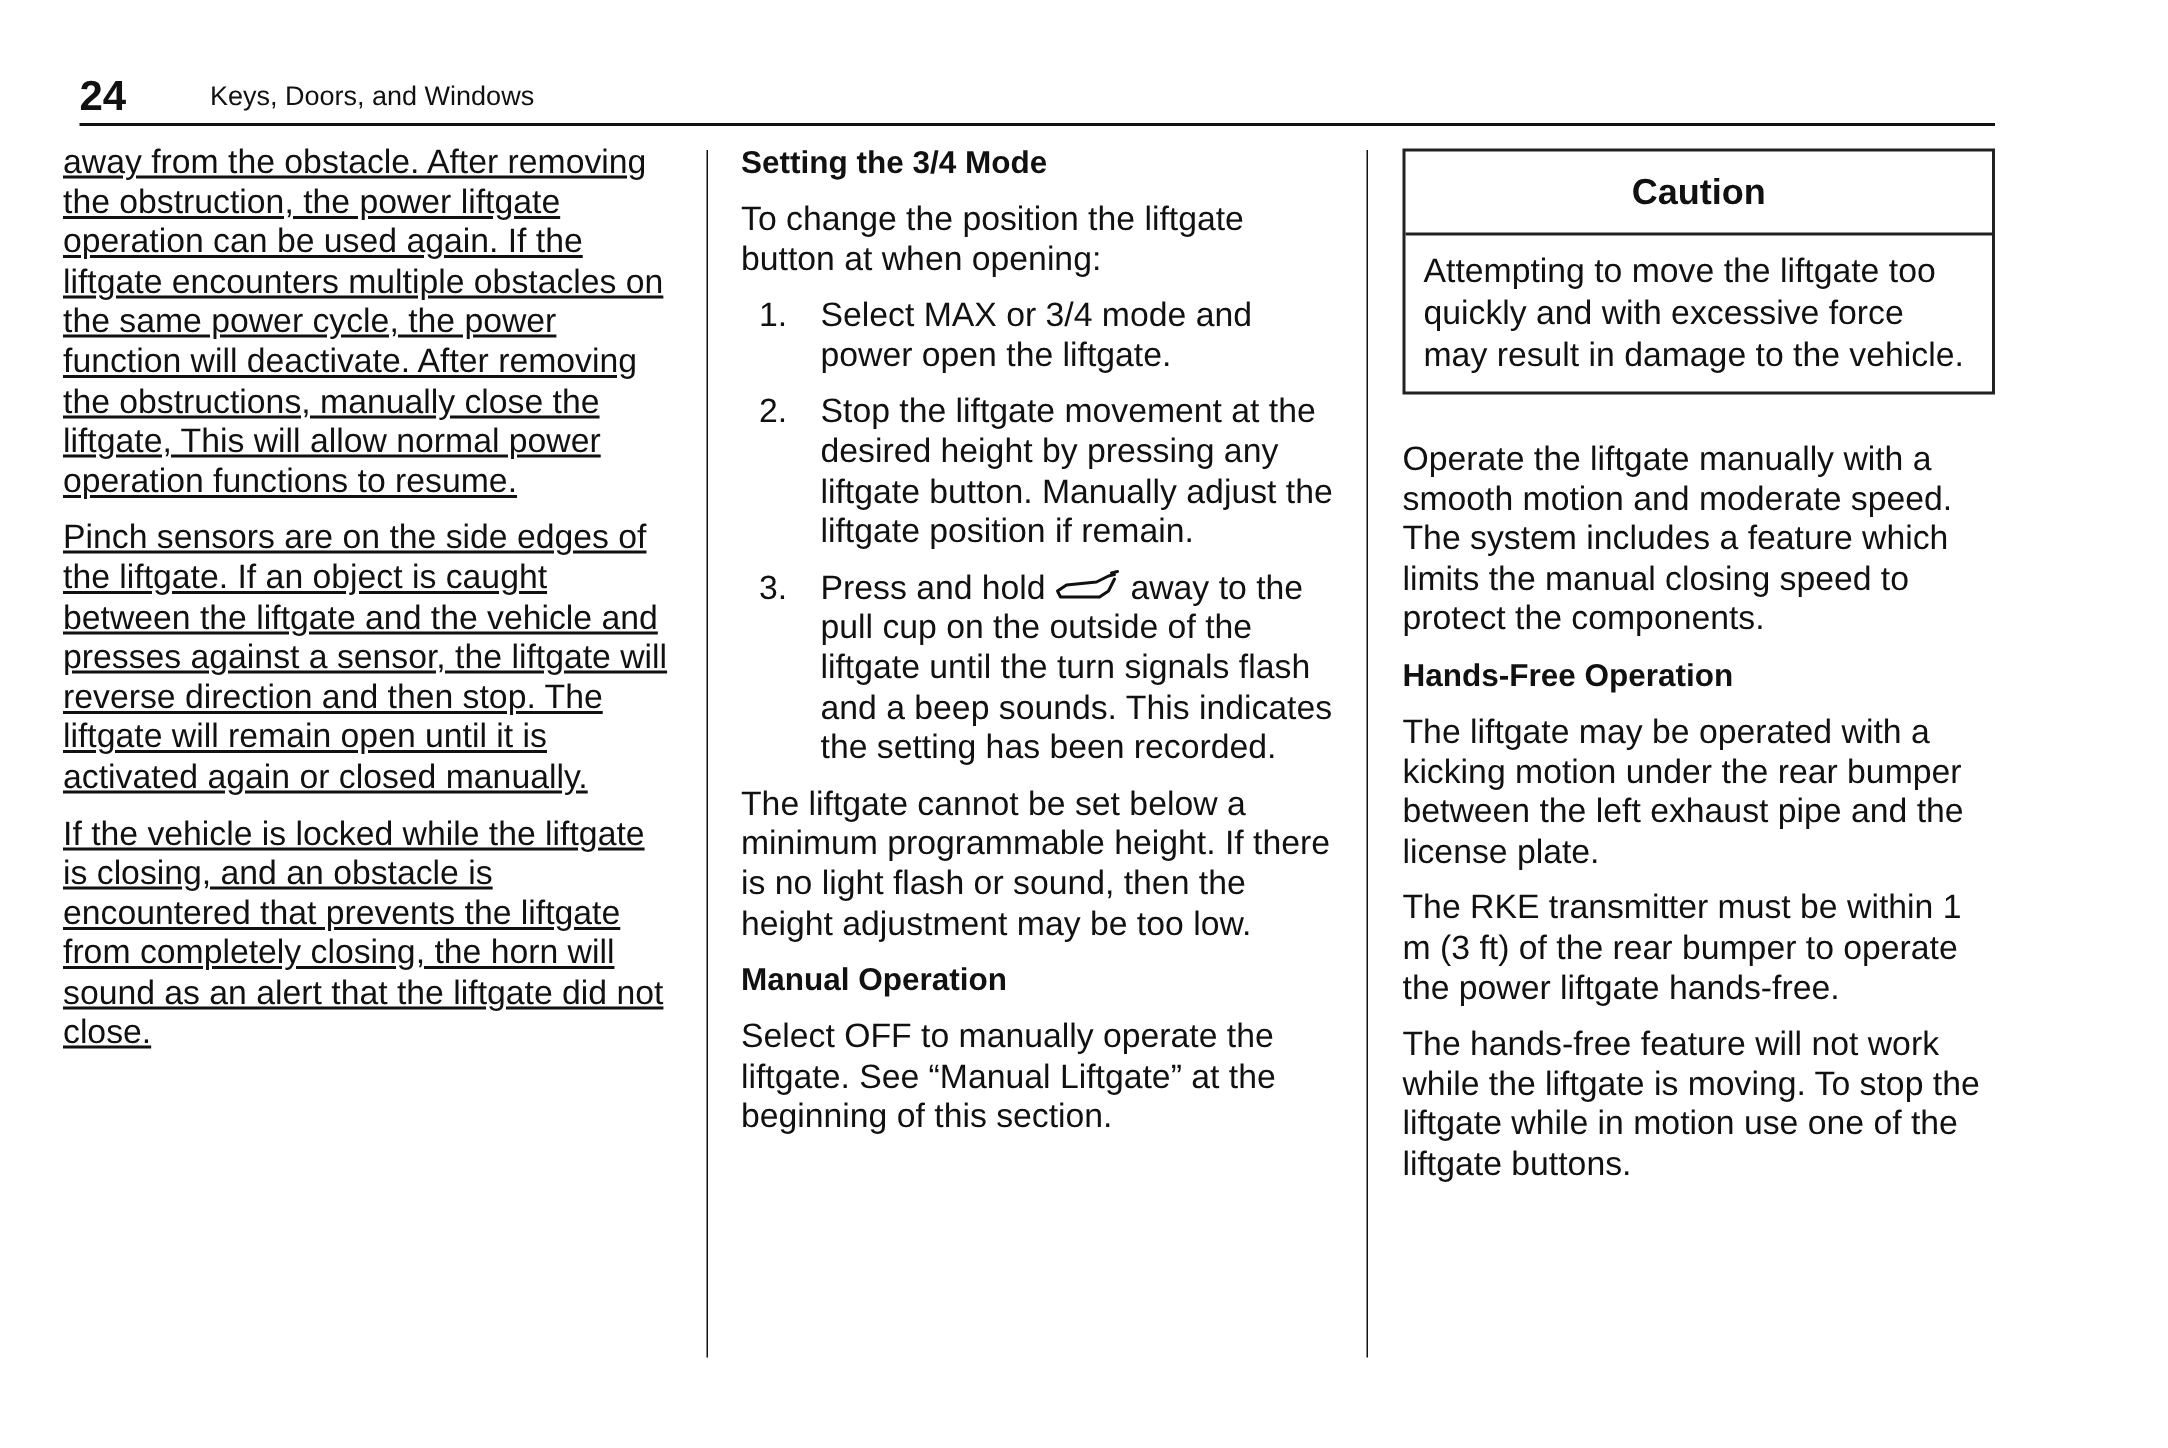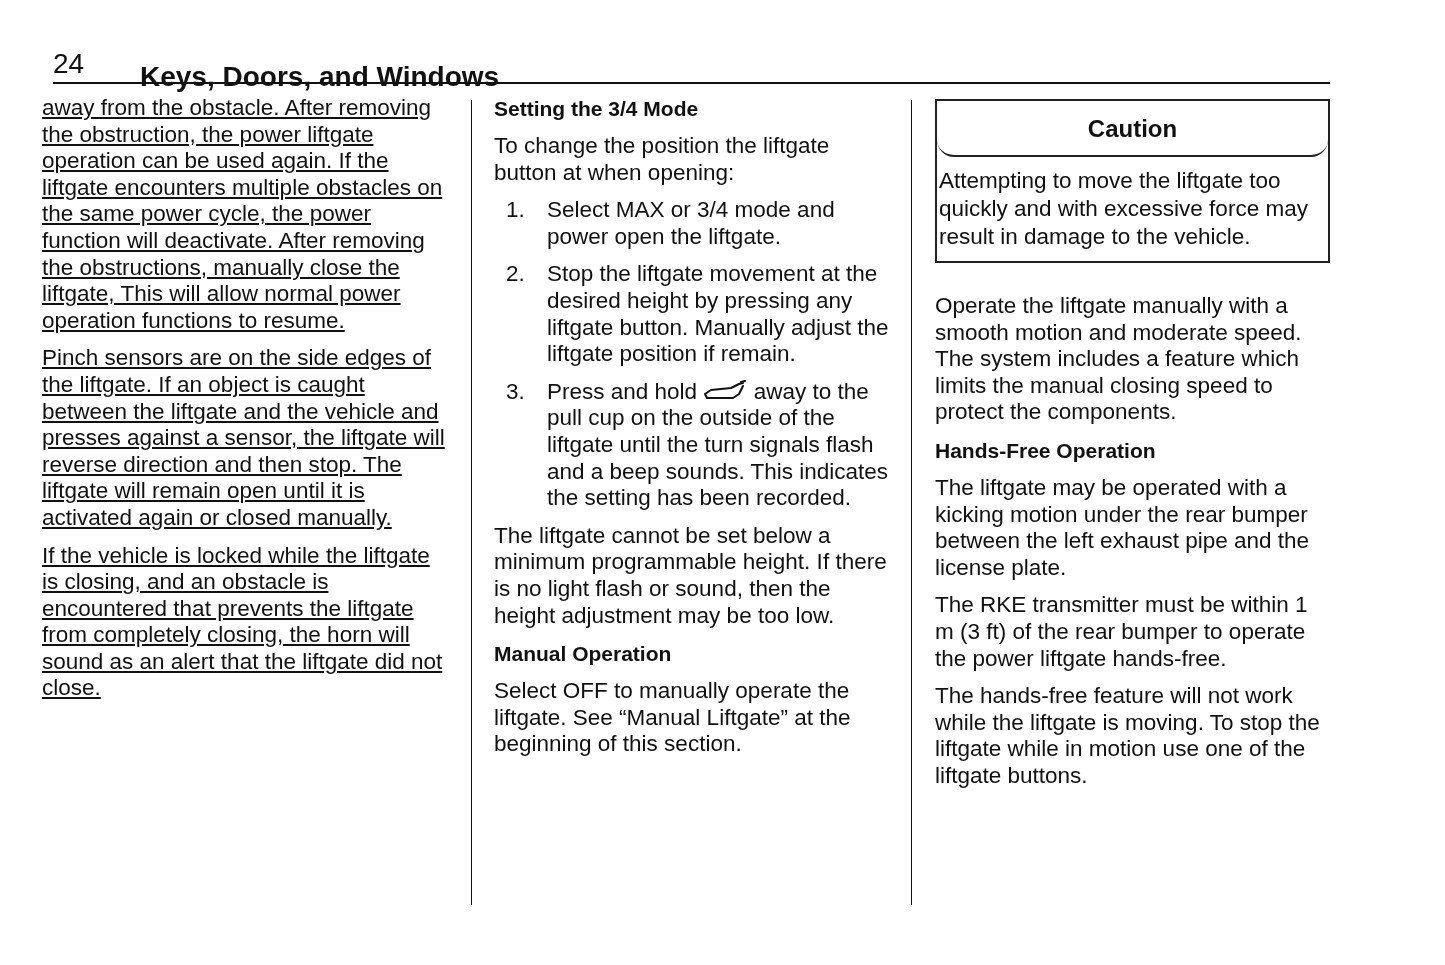--- a/index.html
+++ b/index.html
@@ -5,45 +5,45 @@
   html, body { margin: 0; padding: 0; background: #ffffff; }
   body {
     width: 1445px; height: 965px; position: relative; overflow: hidden;
     font-family: "Liberation Sans", sans-serif; color: #111111;
   }
   .header {
     position: absolute; left: 53px; top: 46px; width: 1277px;
     border-bottom: 2px solid #111; height: 36px;
   }
   .header .pnum {
-    position: absolute; left: 0; top: 0; font-weight: normal; font-size: 28px; line-height: 36px;
+    position: absolute; left: 0; top: 0; font-weight: bold; font-size: 28px; line-height: 36px;
   }
   .header .ptitle {
-    position: absolute; left: 87px; top: 13px; font-weight: bold; font-size: 28px; line-height: 36px;
+    position: absolute; left: 87px; top: 0; font-weight: normal; font-size: 18px; line-height: 36px;
   }
   .col { position: absolute; top: 95px; font-size: 22.5px; line-height: 26.6px; }
   .col p { margin: 0 0 11px 0; }
   .col1 { left: 42px; width: 405px; text-decoration: underline; }
   .col2 { left: 494px; width: 400px; }
   .col3 { left: 935px; width: 395px; }
   .vrule { position: absolute; top: 100px; width: 0; height: 805px; border-left: 1.5px solid #111; }
   .vrule1 { left: 471px; }
   .vrule2 { left: 911px; }
   h2 { font-size: 21px; font-weight: bold; margin: 0 0 10px 0; line-height: 28px; }
   ol { list-style: none; margin: 0 0 11px 0; padding: 0; }
   ol li { position: relative; padding-left: 53px; margin-bottom: 11px; }
   ol li .num { position: absolute; left: 12px; top: 0; }
   .caution {
     border: 2px solid #222; margin-top: 4px; margin-bottom: 30px;
   }
   .caution .ctitle {
     text-align: center; font-weight: bold; font-size: 24px; line-height: 28px;
-    padding: 14px 0 12px 0; border-bottom: 2px solid #222; border-radius: 17px;
+    padding: 14px 0 12px 0; border-bottom: 2px solid #222;
   }
-  .caution .cbody { padding: 10px 12px 10px 2px; line-height: 28px; }
+  .caution .cbody { padding: 10px 12px 10px 12px; line-height: 28px; }
   .icon-inline { display: inline-block; width: 44px; height: 22px; vertical-align: -3px; }
 </style>
 </head>
 <body>
 
 <div class="header">
   <span class="pnum">24</span>
   <span class="ptitle">Keys, Doors, and Windows</span>
 </div>
 

